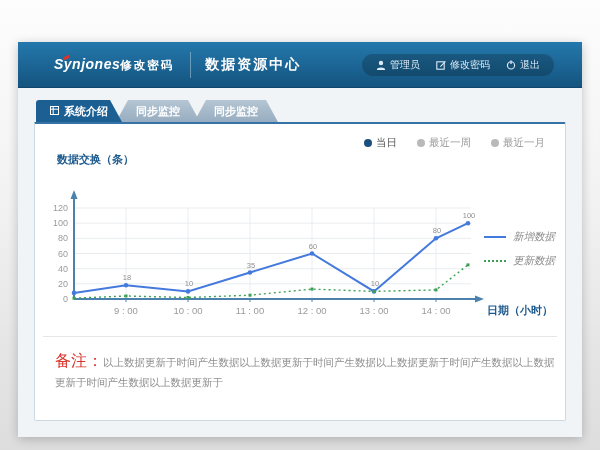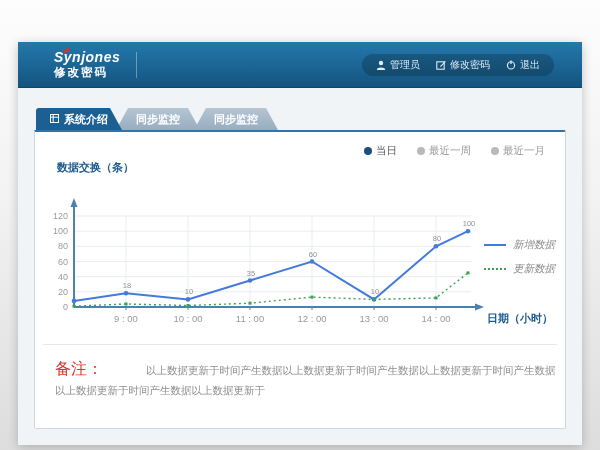--- a/index.html
+++ b/index.html
@@ -16,21 +16,21 @@
   }
 
   
   .header {
     height:46px;
     background: linear-gradient(180deg, var(--header-top,#2478ac) 0%, var(--header-bottom,#14547f) 100%);
     border-bottom:1px solid #0e466d;
     display:flex; align-items:center; position:relative;
     padding:0 14px;
   }
-  .logo-block { display:flex; flex-direction:column; align-items:flex-start; margin-left:22px; position:relative; }
+  .logo-block { display:flex; flex-direction:row; align-items:center; margin-left:22px; position:relative; }
   .logo-main { color:#fff; font-weight:bold; font-style:italic; font-size:14px; letter-spacing:.5px; line-height:15px; }
   .logo-accent { position:absolute; top:-1px; left:9px; width:7px; height:3px; background:var(--note-red,#d9342b); transform:rotate(-25deg); border-radius:2px; }
   .logo-sub { color:#fff; font-weight:bold; font-size:11.5px; letter-spacing:2px; line-height:14px; }
   .header-divider { width:1px; height:26px; background:rgba(255,255,255,.35); margin:0 14px 0 16px; }
   .app-title { color:#fff; font-size:14px; font-weight:bold; letter-spacing:2px; }
   .user-pill {
     position:absolute; right:28px; top:50%; transform:translateY(-50%);
     background:rgba(0,0,0,.20); border-radius:12px;
     display:flex; align-items:center; gap:16px; padding:4px 14px;
   }
@@ -44,21 +44,21 @@
     display:flex; align-items:center; padding-left:30px;
   }
   .nav-item {
     color:var(--nav-text,#1c5a8e); font-size:12px; font-weight:bold;
     padding:0 27px; cursor:pointer; line-height:25px;
   }
   .nav-sep { width:1px; height:13px; background:#b9c3cb; box-shadow:1px 0 0 #fff; }
 
   
   .content { padding:12px 16px 16px 16px; background:#f1f4f6; }
-  .tabs { display:flex; align-items:flex-end; height:22px; margin-left:2px;margin-top:8px; }
+  .tabs { display:flex; align-items:flex-end; height:22px; margin-left:2px; }
   .tab {
     height:22px; display:flex; align-items:center; justify-content:center;
     font-size:11px; font-weight:bold; color:#fff; cursor:pointer; gap:5px;
   }
   .tab.active {
     background:var(--tab-active,#1c5f93);
     width:86px; clip-path:polygon(0 0, calc(100% - 12px) 0, 100% 100%, 0 100%);
     border-radius:3px 0 0 0; z-index:2;
   }
   .tab.inactive {
@@ -87,35 +87,36 @@
   .legend { position:absolute; right:2px; top:46px; display:flex; flex-direction:column; gap:10px;font-style:italic; }
   .legend-item { display:flex; align-items:center; gap:7px; cursor:pointer; }
   .legend-sample { width:22px; height:0; }
   .legend-sample.solid  { border-top:2px solid var(--series-new,#4479dd); }
   .legend-sample.dotted { border-top:2px dotted var(--series-update,#3ba052); }
   .legend-label { font-size:10.5px; color:#8a8a8a; }
 
   
   .note-box { margin-top:12px; border-top:1px solid #e6e6e6; padding:14px 0 0 12px; }
   .note-prefix { color:var(--note-red,#d9342b); font-size:16px; }
-  .note-text { color:#8f8f8f; font-size:10.5px;margin-left:43px; }
+  .note-text { color:#8f8f8f; font-size:10.5px; }
 </style>
 </head>
 <body>
 
 <div class="stage">
   <div class="window">
 
     <div class="header">
       <div class="logo-block">
         <span class="logo-accent"></span>
         <span class="logo-main">Synjones</span>
         <span class="logo-sub">修改密码</span>
       </div>
       <div class="header-divider"></div>
+      <div class="app-title">数据资源中心</div>
       <div class="user-pill">
         <div class="user-item">
           <span>
               <svg width="10" height="10" viewBox="0 0 10 10">
                 <circle cx="5" cy="3" r="2.2" fill="#dcebf7"></circle>
                 <path d="M0.8 10 C0.8 6.8 9.2 6.8 9.2 10 Z" fill="#dcebf7"></path>
               </svg>
             </span>
           <span>管理员</span>
         </div>

